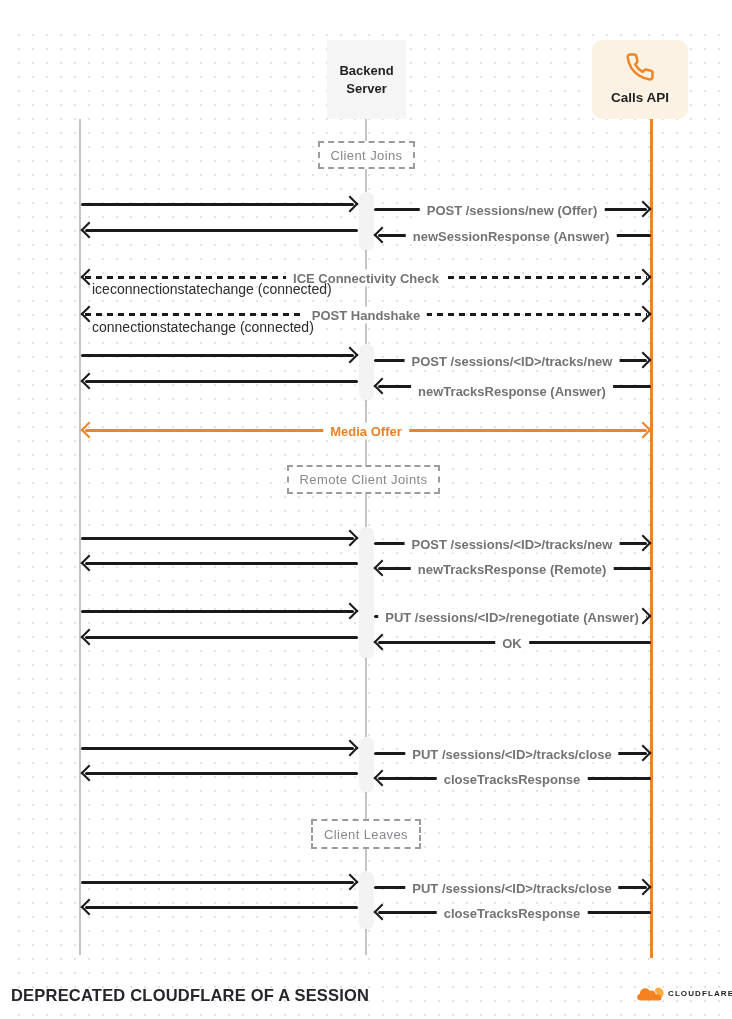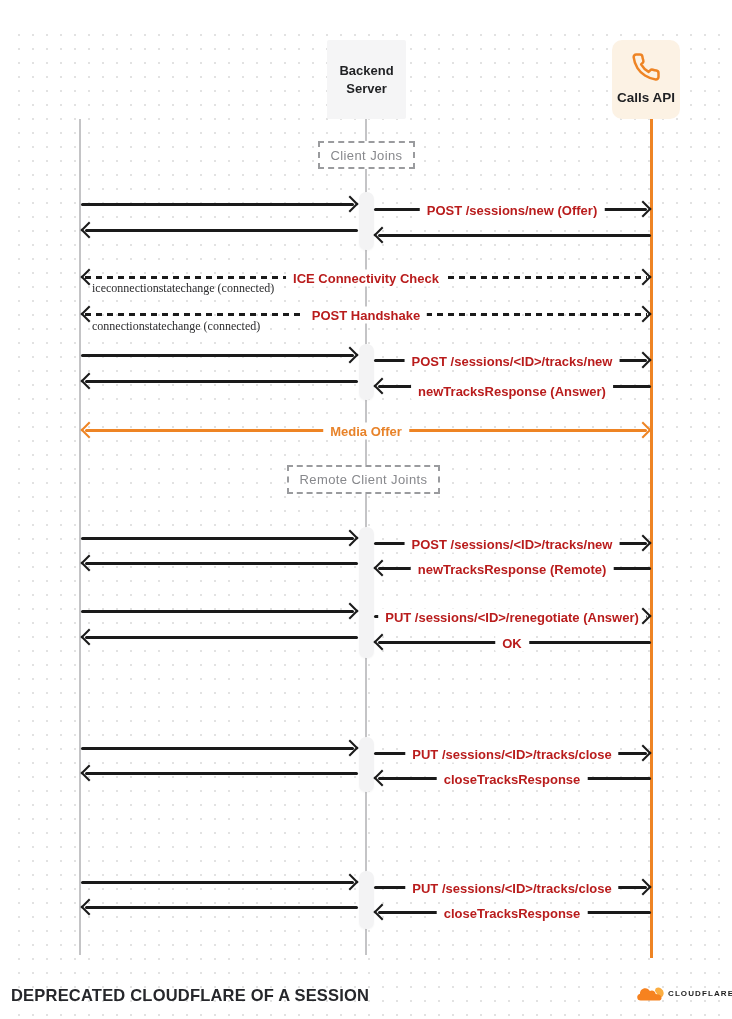--- a/index.html
+++ b/index.html
@@ -28,25 +28,25 @@
   .line{position:absolute;height:2.5px;background:#1a1a1a;border-radius:2px;}
   .line.dash{background:repeating-linear-gradient(90deg,#1a1a1a 0 6px,transparent 6px 11px);border-radius:0;}
   .line.orange{background:#ee8424;}
   .chev{position:absolute;width:10px;height:10px;border-top:2.6px solid #1a1a1a;border-right:2.6px solid #1a1a1a;z-index:6;}
   .line.orange .chev{border-color:#ee8424;}
   .chev.r{right:-2px;top:50%;transform:translateY(-50%) rotate(45deg);}
   .chev.l{left:-2px;top:50%;transform:translateY(-50%) rotate(-135deg);}
   
   .mlabel{
     position:absolute;transform:translate(-50%,-50%);white-space:nowrap;
-    background:#ffffff;padding:1px 7px;font-weight:700;font-size:13px;color:#b91c1c;z-index:2;
+    background:#ffffff;padding:1px 7px;font-weight:700;font-size:13px;color:#737373;z-index:2;
   }
   .mlabel.orange{color:#e8832a;}
   .note{
-    position:absolute;font-size:12px;color:#2c2c2e;white-space:nowrap;z-index:2;font-family:Liberation Serif, serif;
+    position:absolute;font-size:14px;color:#2c2c2e;white-space:nowrap;z-index:2;
   }
   
   .section{
     position:absolute;display:flex;align-items:center;justify-content:center;box-sizing:border-box;
     background:#ffffff;border:2px dashed #9a9b9e;color:#87888c;
     font-size:13px;font-weight:500;letter-spacing:.4px;white-space:nowrap;z-index:5;
   }
   
   .title{
     position:absolute;left:11px;top:986px;font-size:16.5px;font-weight:700;
@@ -165,43 +165,45 @@
     </div>
 
   <div class="line" style="left:85px;top:906px;width:273px">
       <span class="chev l"></span>
     </div>
   <div class="line" style="left:378px;top:911px;width:273px">
       <span class="chev l"></span>
     </div>
 
   <div class="mlabel" style="left:512px;top:210px">POST /sessions/new (Offer)</div>
+  <div class="mlabel" style="left:511px;top:236px">newSessionResponse (Answer)</div>
   <div class="mlabel" style="left:366px;top:278px">ICE Connectivity Check</div>
   <div class="note" style="left:92px;top:281px">iceconnectionstatechange (connected)</div>
   <div class="mlabel" style="left:366px;top:315px">POST Handshake</div>
   <div class="note" style="left:92px;top:319px">connectionstatechange (connected)</div>
   <div class="mlabel" style="left:512px;top:361px">POST /sessions/&lt;ID&gt;/tracks/new</div>
   <div class="mlabel" style="left:512px;top:391px">newTracksResponse (Answer)</div>
   <div class="mlabel orange" style="left:366px;top:431px">Media Offer</div>
   <div class="mlabel" style="left:512px;top:544px">POST /sessions/&lt;ID&gt;/tracks/new</div>
   <div class="mlabel" style="left:512px;top:569px">newTracksResponse (Remote)</div>
   <div class="mlabel" style="left:512px;top:617px">PUT /sessions/&lt;ID&gt;/renegotiate (Answer)</div>
   <div class="mlabel" style="left:512px;top:643px">OK</div>
   <div class="mlabel" style="left:512px;top:754px">PUT /sessions/&lt;ID&gt;/tracks/close</div>
   <div class="mlabel" style="left:512px;top:779px">closeTracksResponse</div>
   <div class="mlabel" style="left:512px;top:888px">PUT /sessions/&lt;ID&gt;/tracks/close</div>
   <div class="mlabel" style="left:512px;top:913px">closeTracksResponse</div>
 
   <div class="section" style="left:318px;top:141px;width:97px;height:28px">Client Joins</div>
   <div class="section" style="left:287px;top:465px;width:153px;height:29px">Remote Client Joints</div>
+  <div class="section" style="left:311px;top:819px;width:110px;height:30px">Client Leaves</div>
 
   <div class="pbox" style="left:327px;top:40px;width:79px;height:79px">
     <span>Backend Server</span>
   </div>
-  <div class="pbox callsapi" style="left:612px;top:40px;width:68px;height:79px">
+  <div class="pbox callsapi" style="left:592px;top:40px;width:96px;height:79px">
     <span style="display:flex">
       <svg width="30" height="30" viewBox="0 0 24 24" fill="none" stroke="#ee8424" stroke-width="2" stroke-linecap="round" stroke-linejoin="round">
         <path d="M22 16.92v3a2 2 0 0 1-2.18 2 19.79 19.79 0 0 1-8.63-3.07 19.5 19.5 0 0 1-6-6 19.79 19.79 0 0 1-3.07-8.67A2 2 0 0 1 4.11 2h3a2 2 0 0 1 2 1.72 12.84 12.84 0 0 0 .7 2.81 2 2 0 0 1-.45 2.11L8.09 9.91a16 16 0 0 0 6 6l1.27-1.27a2 2 0 0 1 2.11-.45 12.84 12.84 0 0 0 2.81.7A2 2 0 0 1 22 16.92z"></path>
       </svg>
     </span>
     <span style="font-size:13.5px">Calls API</span>
   </div>
 
   <div class="title">DEPRECATED CLOUDFLARE OF A SESSION</div>
   <div class="brand">

